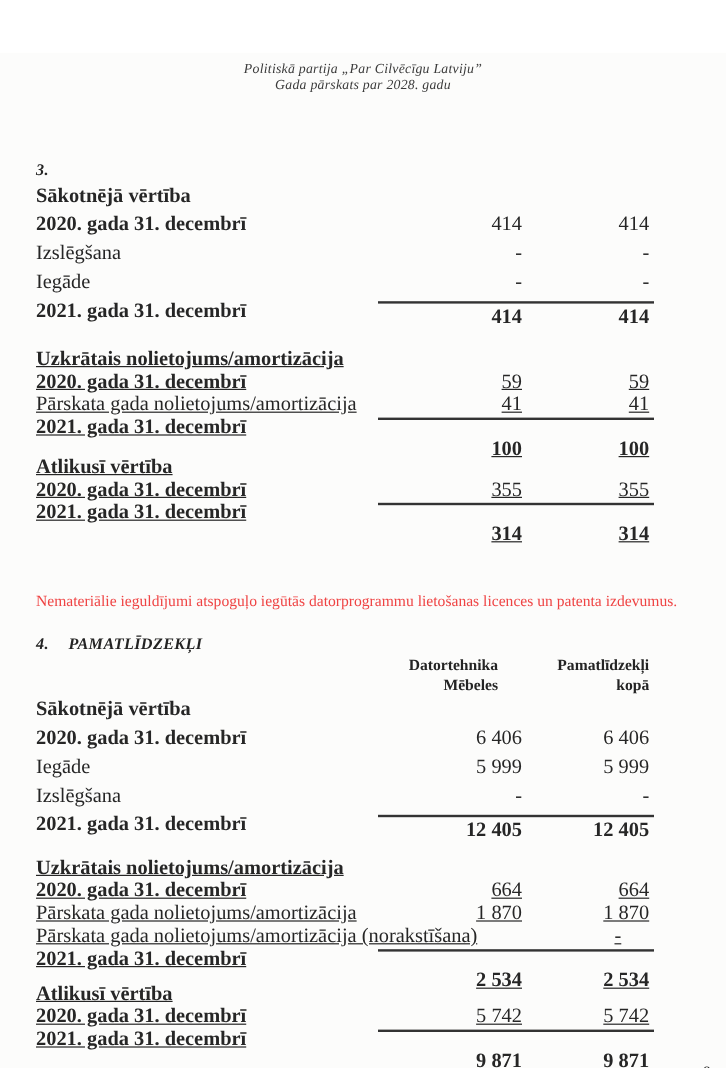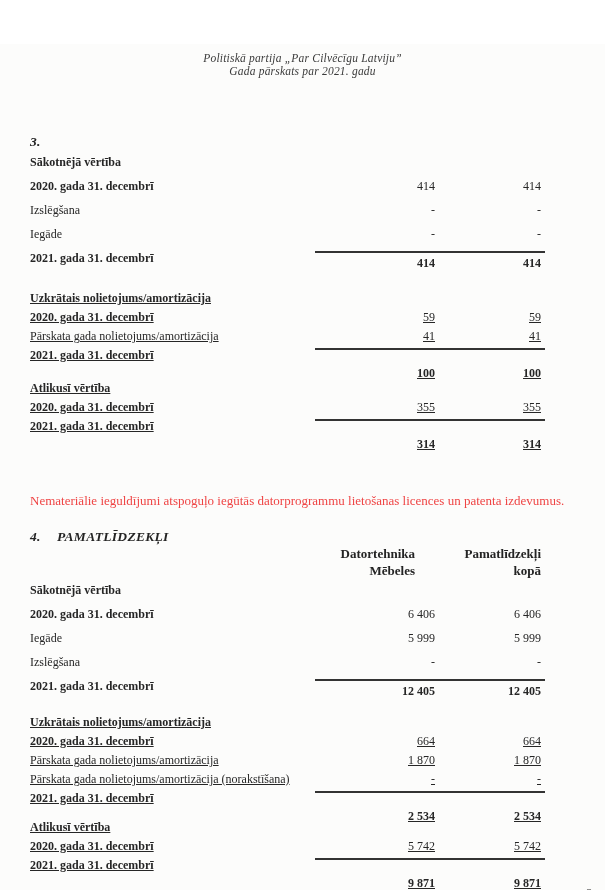--- a/index.html
+++ b/index.html
@@ -37,21 +37,21 @@
     display:flex;align-items:flex-start;
     font-weight:bold;font-size:13px;line-height:17px;
     margin-top:1px;
     color:#242424;
   }
   .sp-fill{flex:1;}
   .thead .c1{width:120px;flex:0 0 120px;text-align:right;padding-right:20px;box-sizing:border-box;}
   .thead .c2{width:110px;flex:0 0 110px;text-align:right;padding-right:4px;box-sizing:border-box;}
   .hl{display:block;}
   
-  .trow{display:flex;height:24px;font-size:12px;line-height:15px;color:#262626;}
+  .trow{display:flex;height:24px;font-size:17px;line-height:15px;color:#262626;}
   .trow.cmp{height:19px;text-decoration:underline;}
   .trow .lbl{flex:0 0 285px;white-space:nowrap;overflow:visible;}
   .trow .v1{width:120px;flex:0 0 120px;text-align:right;}
   .trow .v2{width:110px;flex:0 0 110px;text-align:right;padding-right:4px;box-sizing:border-box;}
   .trow.tot .v1,.trow.tot .v2{border-top:2px solid #333333;padding-top:3px;font-weight:bold;}
   .trow.cmp.tot .v1,.trow.cmp.tot .v2{padding-top:16px;}
   .b{font-weight:bold;}
   .sp4{height:4px;} .sp6{height:6px;} .sp10{height:10px;}
   .sp12{height:12px;} .sp14{height:14px;} .sp16{height:16px;}
   
@@ -67,21 +67,21 @@
     font-size:12px;color:#2b2b2b;
   }
 </style>
 </head>
 <body>
 
 <div class="page">
 
   <div class="doc-header">
     <div>Politiskā partija „Par Cilvēcīgu Latviju”</div>
-    <div>Gada pārskats par 2021. gadu</div>
+    <div>Gada pārskats par 2028. gadu</div>
   </div>
 
   <div class="sec" style="top:88px;">
     <div class="sec-heading">
       <span class="sec-num">3.</span>
     </div>
 
 
     <div class="sp6"></div>
 

